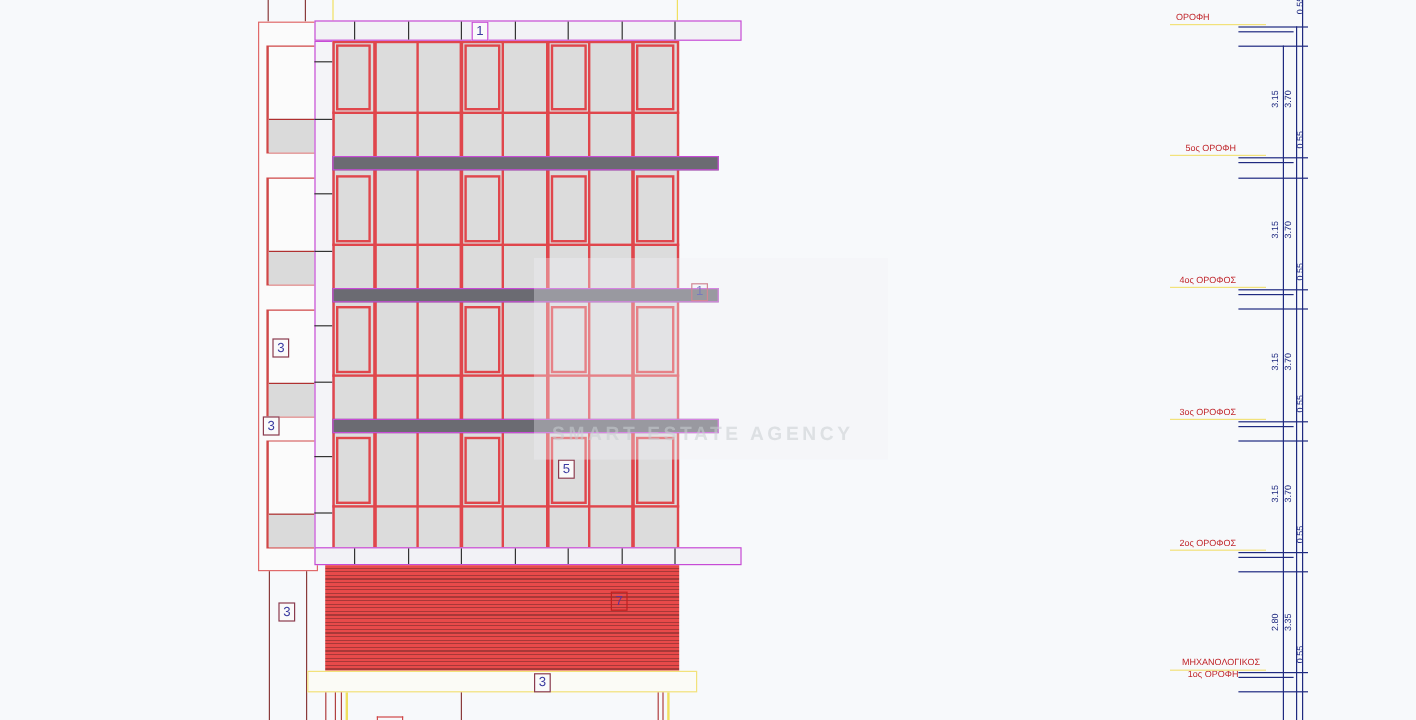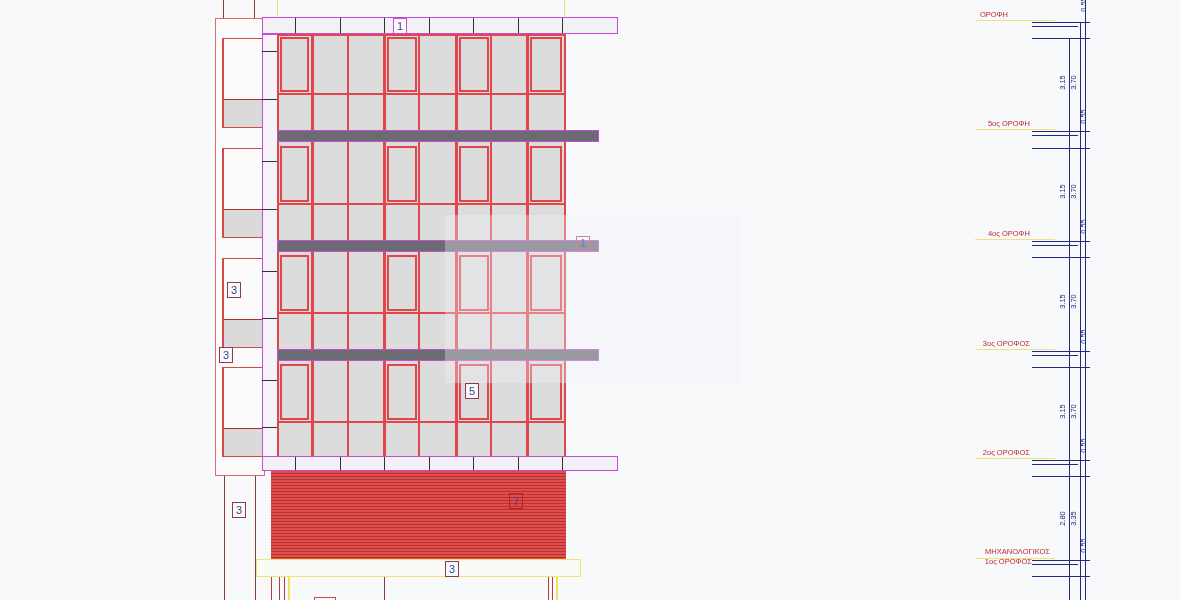--- a/index.html
+++ b/index.html
@@ -121,20 +121,21 @@
   <div class="abs" style="left:279px;top:577px;width:1px;height:23px;background:#b04040;"></div>
   <div class="abs" style="left:284px;top:577px;width:1px;height:23px;background:#b04040;"></div>
   <div class="abs" style="left:288px;top:577px;width:2px;height:23px;background:#f0e060;"></div>
   <div class="abs" style="left:384px;top:577px;width:1px;height:23px;background:#8a3b3b;"></div>
   <div class="abs" style="left:548px;top:577px;width:1px;height:23px;background:#b04040;"></div>
   <div class="abs" style="left:552px;top:577px;width:1px;height:23px;background:#b04040;"></div>
   <div class="abs" style="left:556px;top:577px;width:2px;height:23px;background:#f0e060;"></div>
   <div class="abs" style="left:314px;top:597px;width:22px;height:3px;border:1px solid #d04848;border-bottom:none;"></div>
 
   <div class="abs" style="left:445px;top:215px;width:295px;height:168px;background:rgba(240,242,245,0.35);"></div>
+  <div class="watermark" style="left:460px;top:354px;">SMART ESTATE AGENCY</div>
 
   <div class="abs" style="left:1030px;top:0;width:150px;height:600px;">
 
     <div class="abs" style="left:39px;top:38px;width:1px;height:562px;background:#1f2a80;"></div>
     <div class="abs" style="left:50px;top:22px;width:1px;height:578px;background:#1f2a80;"></div>
     <div class="abs" style="left:55px;top:0px;width:1px;height:600px;background:#1f2a80;"></div>
   </div>
 
   <div class="lvl" style="right:172px;top:10px;">ΟΡΟΦΗ</div>
   <div class="abs" style="left:975px;top:20px;width:80px;height:1px;background:#f2e27a;"></div>
@@ -147,21 +148,21 @@
 
   <div class="lvl" style="right:150px;top:119px;">5ος ΟΡΟΦΗ</div>
   <div class="abs" style="left:975px;top:129px;width:80px;height:1px;background:#f2e27a;"></div>
   <div class="abs" style="left:1032px;top:131px;width:58px;height:1px;background:#1f2a80;"></div>
   <div class="abs" style="left:1032px;top:135px;width:46px;height:1px;background:#1f2a80;"></div>
   <div class="abs" style="left:1032px;top:148px;width:58px;height:1px;background:#1f2a80;"></div>
   <div class="dimtxt" style="left:1076px;top:112px;">0.55</div>
   <div class="dimtxt" style="left:1055px;top:187px;">3.15</div>
   <div class="dimtxt" style="left:1066px;top:187px;">3.70</div>
 
-  <div class="lvl" style="right:150px;top:229px;">4ος ΟΡΟΦΗ</div>
+  <div class="lvl" style="right:150px;top:229px;">4ος ΟΡΟΦΟΣ</div>
   <div class="abs" style="left:975px;top:239px;width:80px;height:1px;background:#f2e27a;"></div>
   <div class="abs" style="left:1032px;top:241px;width:58px;height:1px;background:#1f2a80;"></div>
   <div class="abs" style="left:1032px;top:245px;width:46px;height:1px;background:#1f2a80;"></div>
   <div class="abs" style="left:1032px;top:257px;width:58px;height:1px;background:#1f2a80;"></div>
   <div class="dimtxt" style="left:1076px;top:222px;">0.55</div>
   <div class="dimtxt" style="left:1055px;top:297px;">3.15</div>
   <div class="dimtxt" style="left:1066px;top:297px;">3.70</div>
 
   <div class="lvl" style="right:150px;top:339px;">3ος ΟΡΟΦΟΣ</div>
   <div class="abs" style="left:975px;top:349px;width:80px;height:1px;background:#f2e27a;"></div>
@@ -175,20 +176,20 @@
   <div class="lvl" style="right:150px;top:448px;">2ος ΟΡΟΦΟΣ</div>
   <div class="abs" style="left:975px;top:458px;width:80px;height:1px;background:#f2e27a;"></div>
   <div class="abs" style="left:1032px;top:460px;width:58px;height:1px;background:#1f2a80;"></div>
   <div class="abs" style="left:1032px;top:464px;width:46px;height:1px;background:#1f2a80;"></div>
   <div class="abs" style="left:1032px;top:476px;width:58px;height:1px;background:#1f2a80;"></div>
   <div class="dimtxt" style="left:1076px;top:441px;">0.55</div>
   <div class="dimtxt" style="left:1055px;top:514px;">2.80</div>
   <div class="dimtxt" style="left:1066px;top:514px;">3.35</div>
 
   <div class="lvl" style="right:130px;top:547px;">ΜΗΧΑΝΟΛΟΓΙΚΟΣ</div>
-  <div class="lvl" style="right:148px;top:557px;">1ος ΟΡΟΦΟΣ</div>
+  <div class="lvl" style="right:148px;top:557px;">1ος ΟΡΟΦΗ</div>
   <div class="abs" style="left:975px;top:558px;width:80px;height:1px;background:#f2e27a;"></div>
   <div class="abs" style="left:1032px;top:560px;width:58px;height:1px;background:#1f2a80;"></div>
   <div class="abs" style="left:1032px;top:564px;width:46px;height:1px;background:#1f2a80;"></div>
   <div class="abs" style="left:1032px;top:576px;width:58px;height:1px;background:#1f2a80;"></div>
   <div class="dimtxt" style="left:1076px;top:541px;">0.55</div>
 
 </div>
 
 </body></html>

